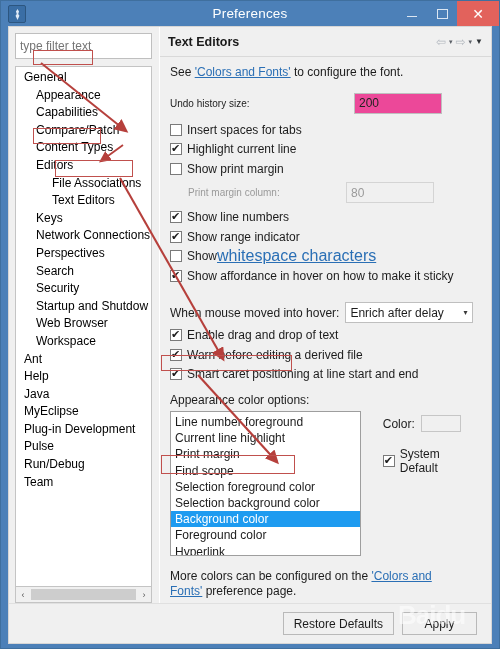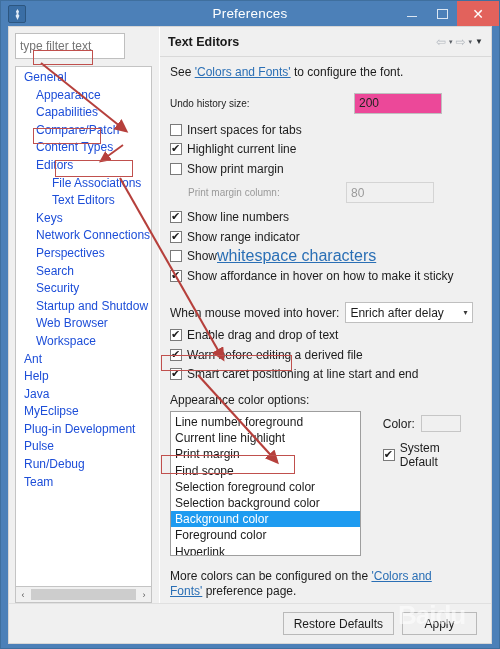--- a/index.html
+++ b/index.html
@@ -60,33 +60,33 @@
   #content-row { display: flex; flex: 1; min-height: 0; }
 
   
   #left-pane {
     width: 150px; flex: 0 0 150px;
     background: #f0f0f0;
     display: flex; flex-direction: column;
     padding: 6px 0 0 6px;
   }
   #filter-input {
-    height: 21px; width: 110px;
+    height: 21px; width: 137px;
     border: 1px solid #bfbfbf; background: #ffffff;
     font-family: "Liberation Sans", sans-serif; font-size: 12px;
     color: #000000; padding: 12px 4px; outline: none;
   }
   #tree-wrap {
     margin-top: 7px; width: 137px; flex: 1;
     background: #ffffff; border: 1px solid #c4c4c4;
     overflow: hidden; position: relative;
   }
   #tree { padding-top: 2px; }
   .tree-item {
-    font-size: 12px; color: #1d4ed8; line-height: 17.6px; height: 17.6px;
+    font-size: 12px; color: #000000; line-height: 17.6px; height: 17.6px;
     white-space: nowrap; padding-left: 8px;
   }
   .tree-item.lvl1 { padding-left: 20px; }
   .tree-item.lvl2 { padding-left: 36px; }
   #hscroll-wrap {
     height: 16px; width: 137px; margin-left: 0px;
     border: 1px solid #c4c4c4; border-top: none;
     background: #f0f0f0; display: flex; align-items: center;
   }
   .hs-arrow { width: 14px; text-align: center; font-size: 9px; color: #555; }
@@ -149,21 +149,21 @@
   #color-list {
     width: 191px; height: 145px; background: #fff; border: 1px solid #9e9e9e;
     padding: 2px 0 0 0; overflow: hidden;
   }
   .color-item { font-size: 12px; color: #1c1c1c; line-height: 16.2px; height: 16.2px; padding-left: 4px; white-space: nowrap; }
   .color-item.selected { background: #1e9bf0; color: #ffffff; }
   #color-right { margin-left: 22px; padding-top: 4px; }
   #color-pick-row { display: flex; align-items: center; }
   #color-pick-label { font-size: 12px; color: #1c1c1c; margin-right: 6px; }
   #color-swatch { width: 40px; height: 17px; background: #f0f0f0; border: 1px solid #c6c6c6; }
-  #sysdefault-row { display: flex; align-items: center; margin-top: 9px; }
+  #sysdefault-row { display: flex; align-items: center; margin-top: 15px; }
 
   .note { font-size: 12px; color: #1c1c1c; margin-top: 13px; line-height: 15px; width: 290px; }
 
   
   #apply-bar {
     height: 40px; display: flex; align-items: center; justify-content: flex-end;
     padding-right: 14px; gap: 8px; border-top: 1px solid #e0e0e0;
   }
   .btn {
     height: 23px; min-width: 75px; padding: 0 10px;

